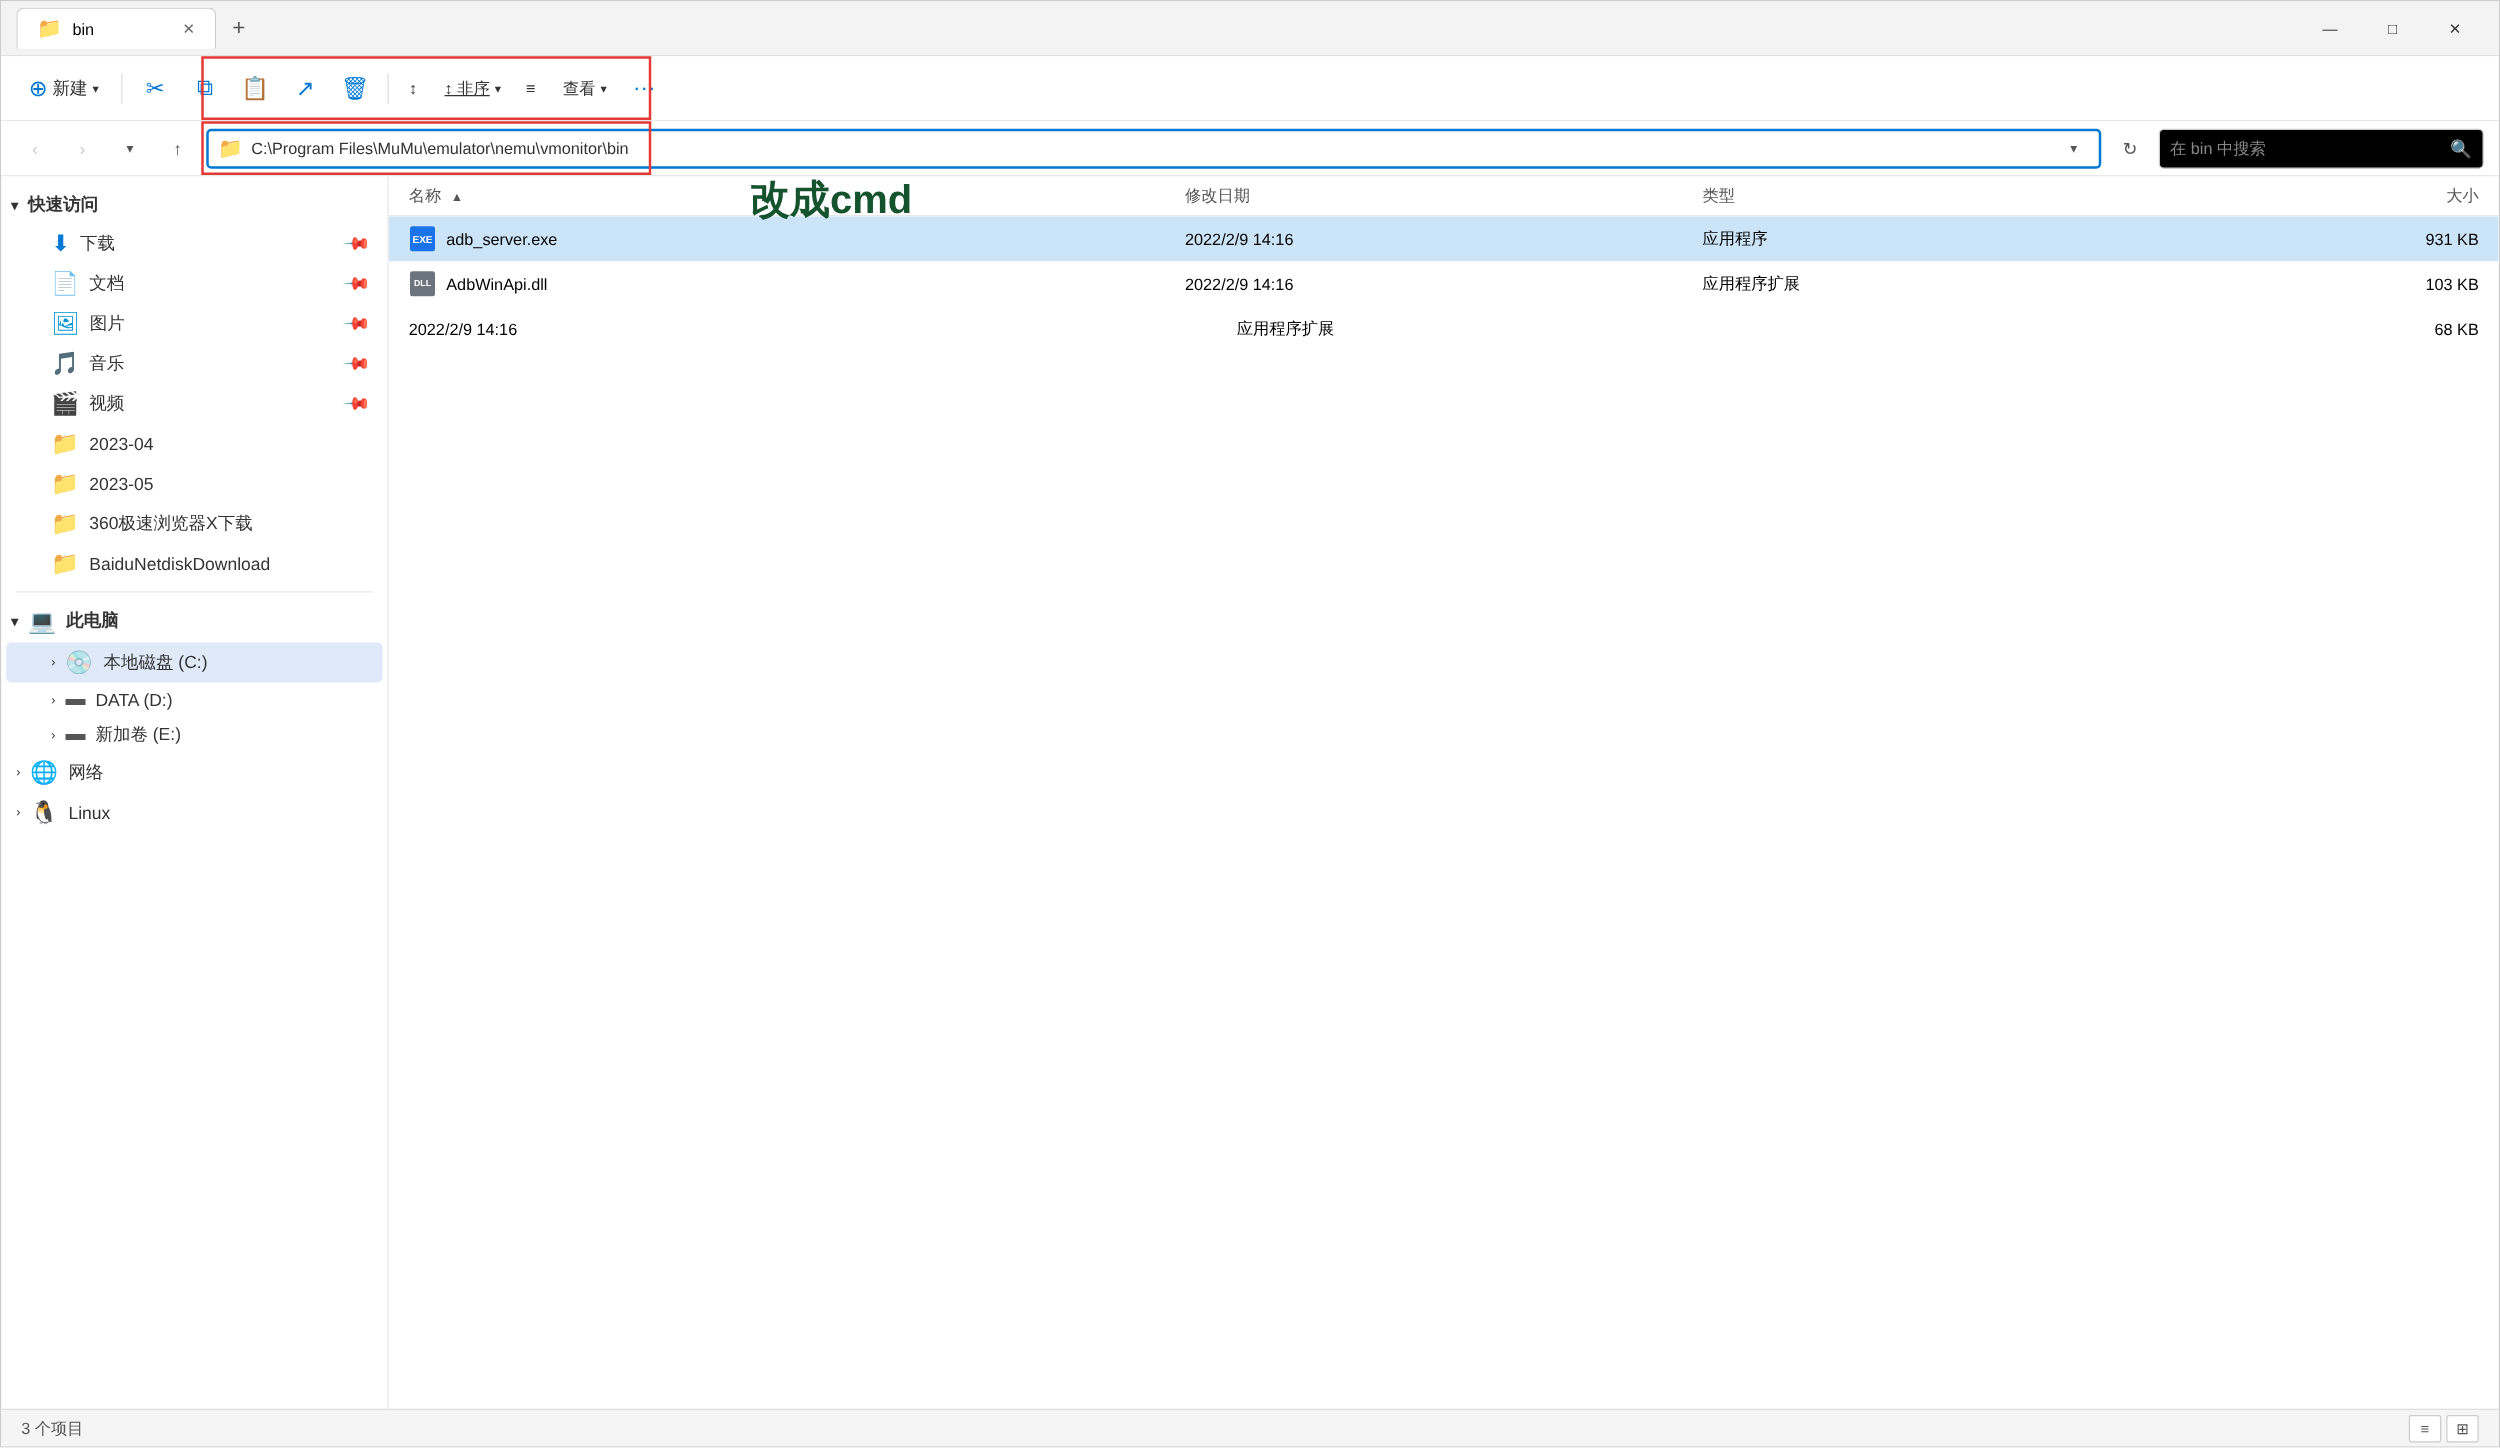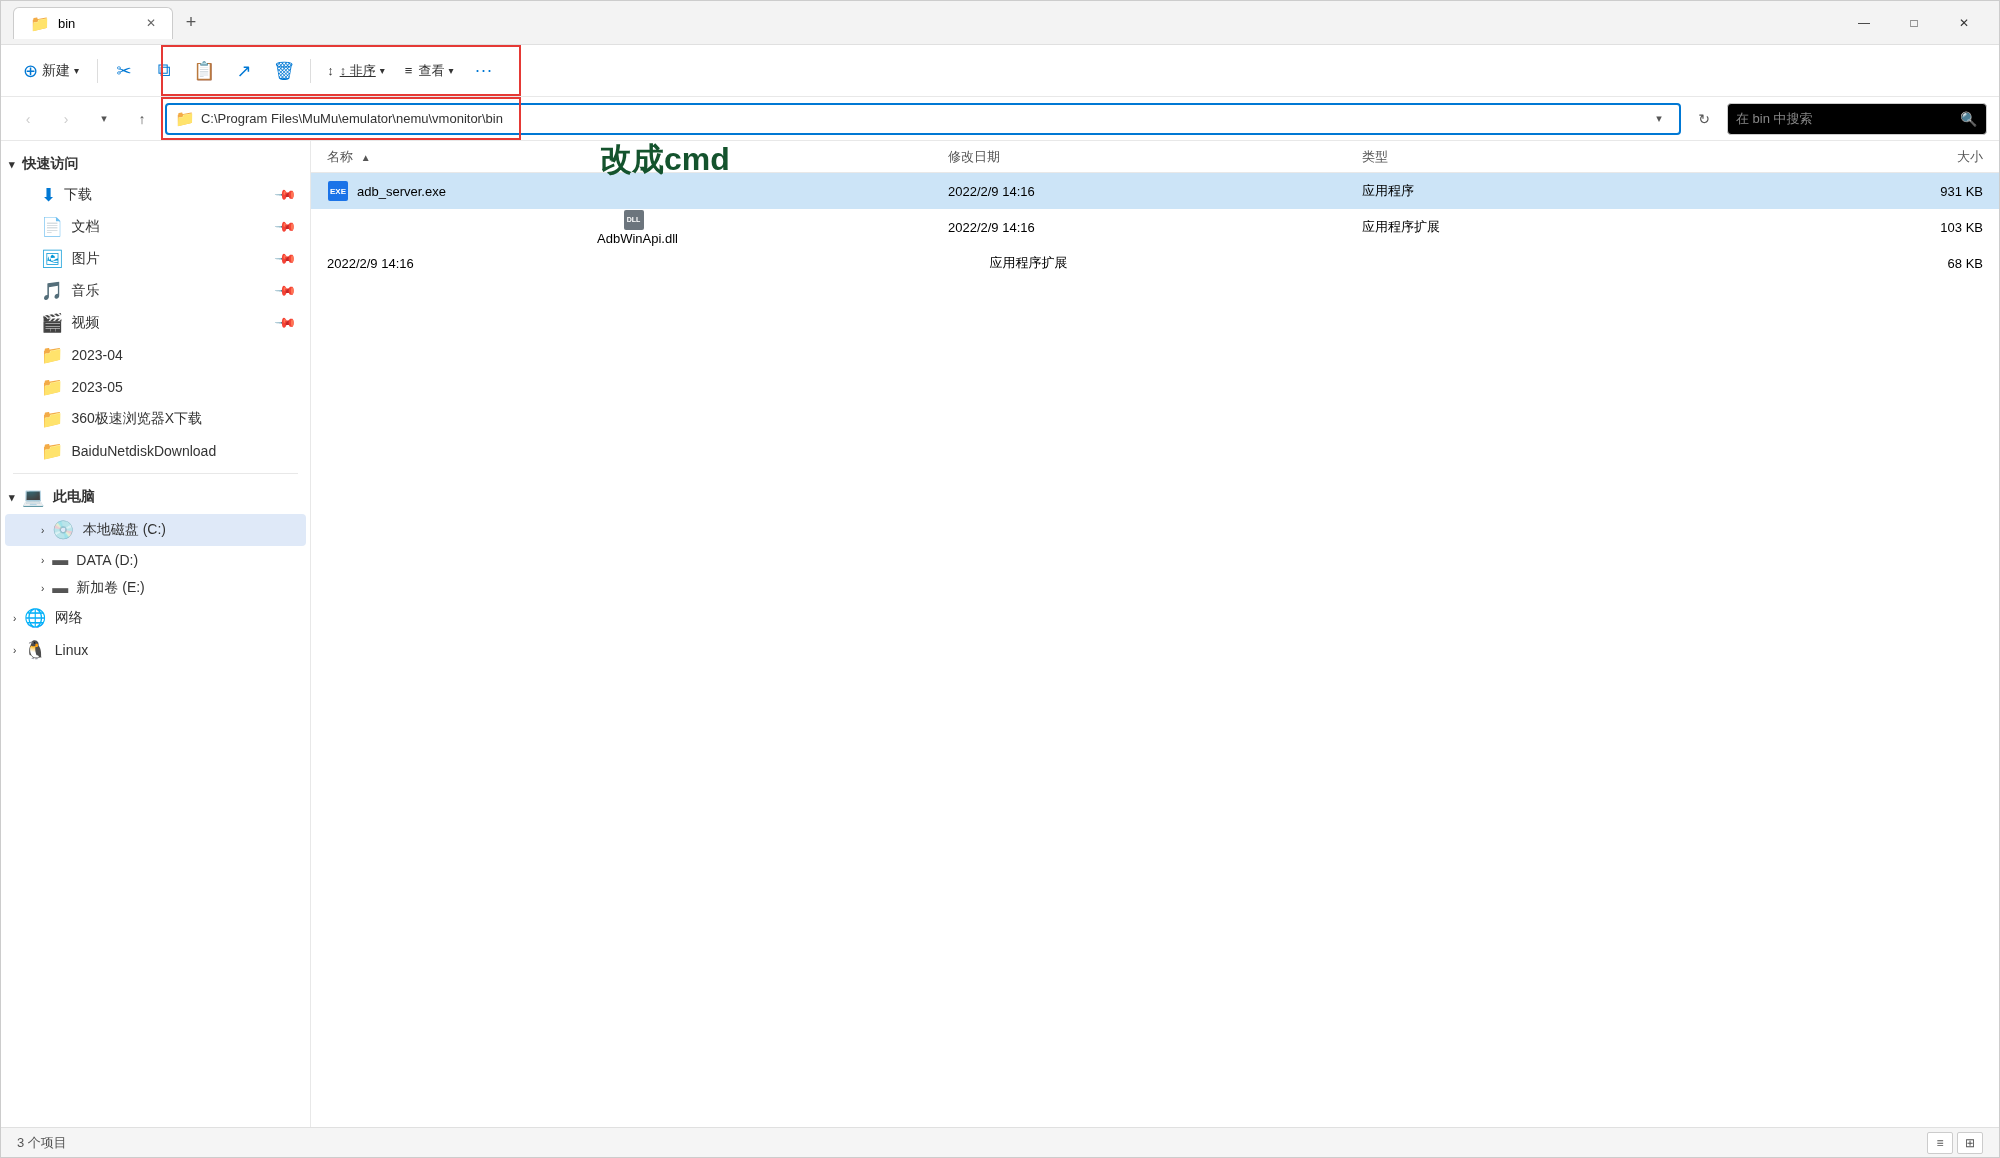--- a/index.html
+++ b/index.html
@@ -411,27 +411,27 @@
       <span>↗</span>
     </div>
     <div class="tb-btn">
       <span>🗑</span>
     </div>
 
     <div class="tb-separator"></div>
 
     <div class="tb-label">
       <span>↕</span>
-      <span style="margin-left:2px;text-decoration:underline;">↕ 非序</span>
+      <span style="margin-left:18px;text-decoration:underline;">↕ 非序</span>
       <span style="font-size:10px;">▾</span>
     </div>
 
     <div class="tb-label">
       <span>≡</span>
-      <span style="margin-left:2px;">查看</span>
+      <span style="margin-left:18px;">查看</span>
       <span style="font-size:10px;">▾</span>
     </div>
 
     <div class="tb-btn">
       <span>···</span>
     </div>
   </div>
 
   <div class="addressbar-row address-row-wrapper" style="position:relative;">
 
@@ -587,21 +587,21 @@
               <div class="icon-exe">EXE</div>
             </div>
             <span>adb_server.exe</span>
           </div>
           <div class="col-date">2022/2/9 14:16</div>
           <div class="col-type">应用程序</div>
           <div class="col-size">931 KB</div>
         </div>
 
         <div class="file-row">
-          <div class="col-name" style="display:flex; align-items:center;flex-direction:column;">
+          <div class="col-name" style="display:flex; align-items:center;">
             <div class="file-icon">
               <div class="icon-dll">DLL</div>
             </div>
             <span>AdbWinApi.dll</span>
           </div>
           <div class="col-date">2022/2/9 14:16</div>
           <div class="col-type">应用程序扩展</div>
           <div class="col-size">103 KB</div>
         </div>
 

